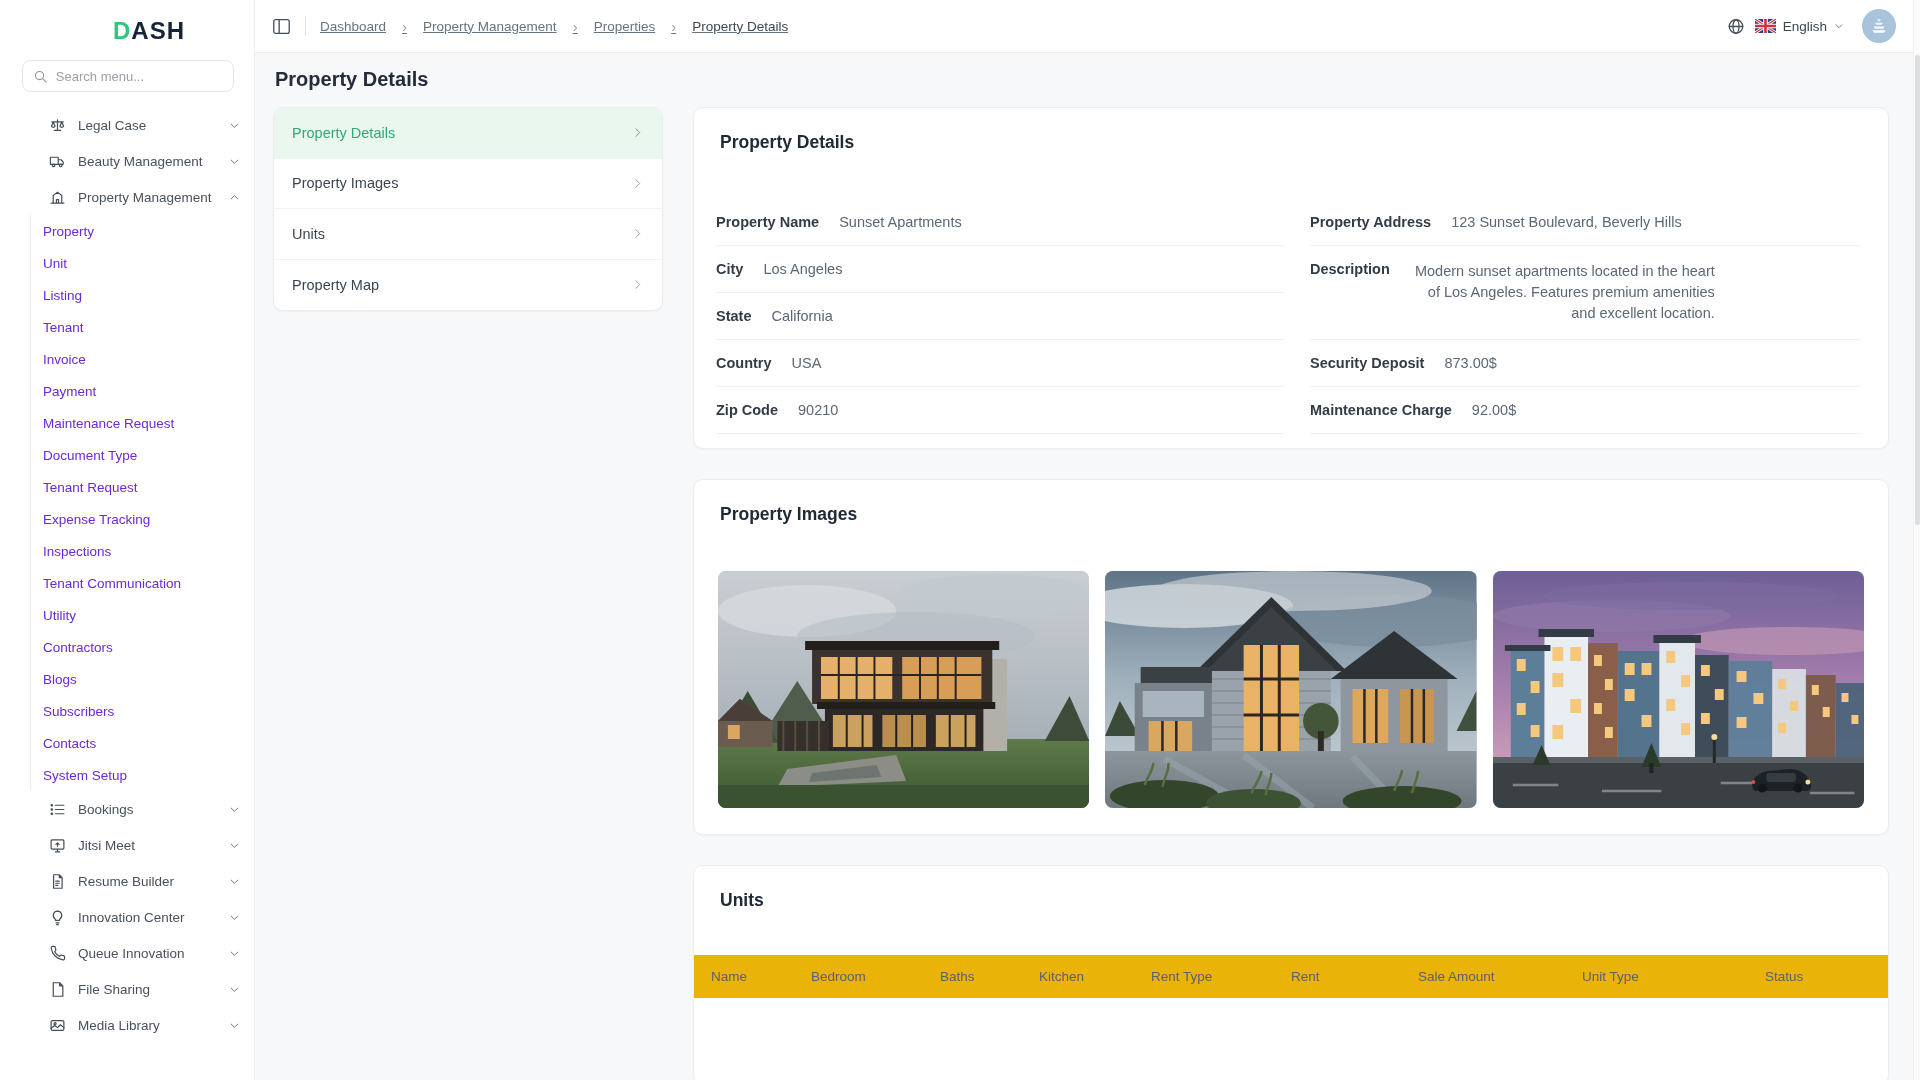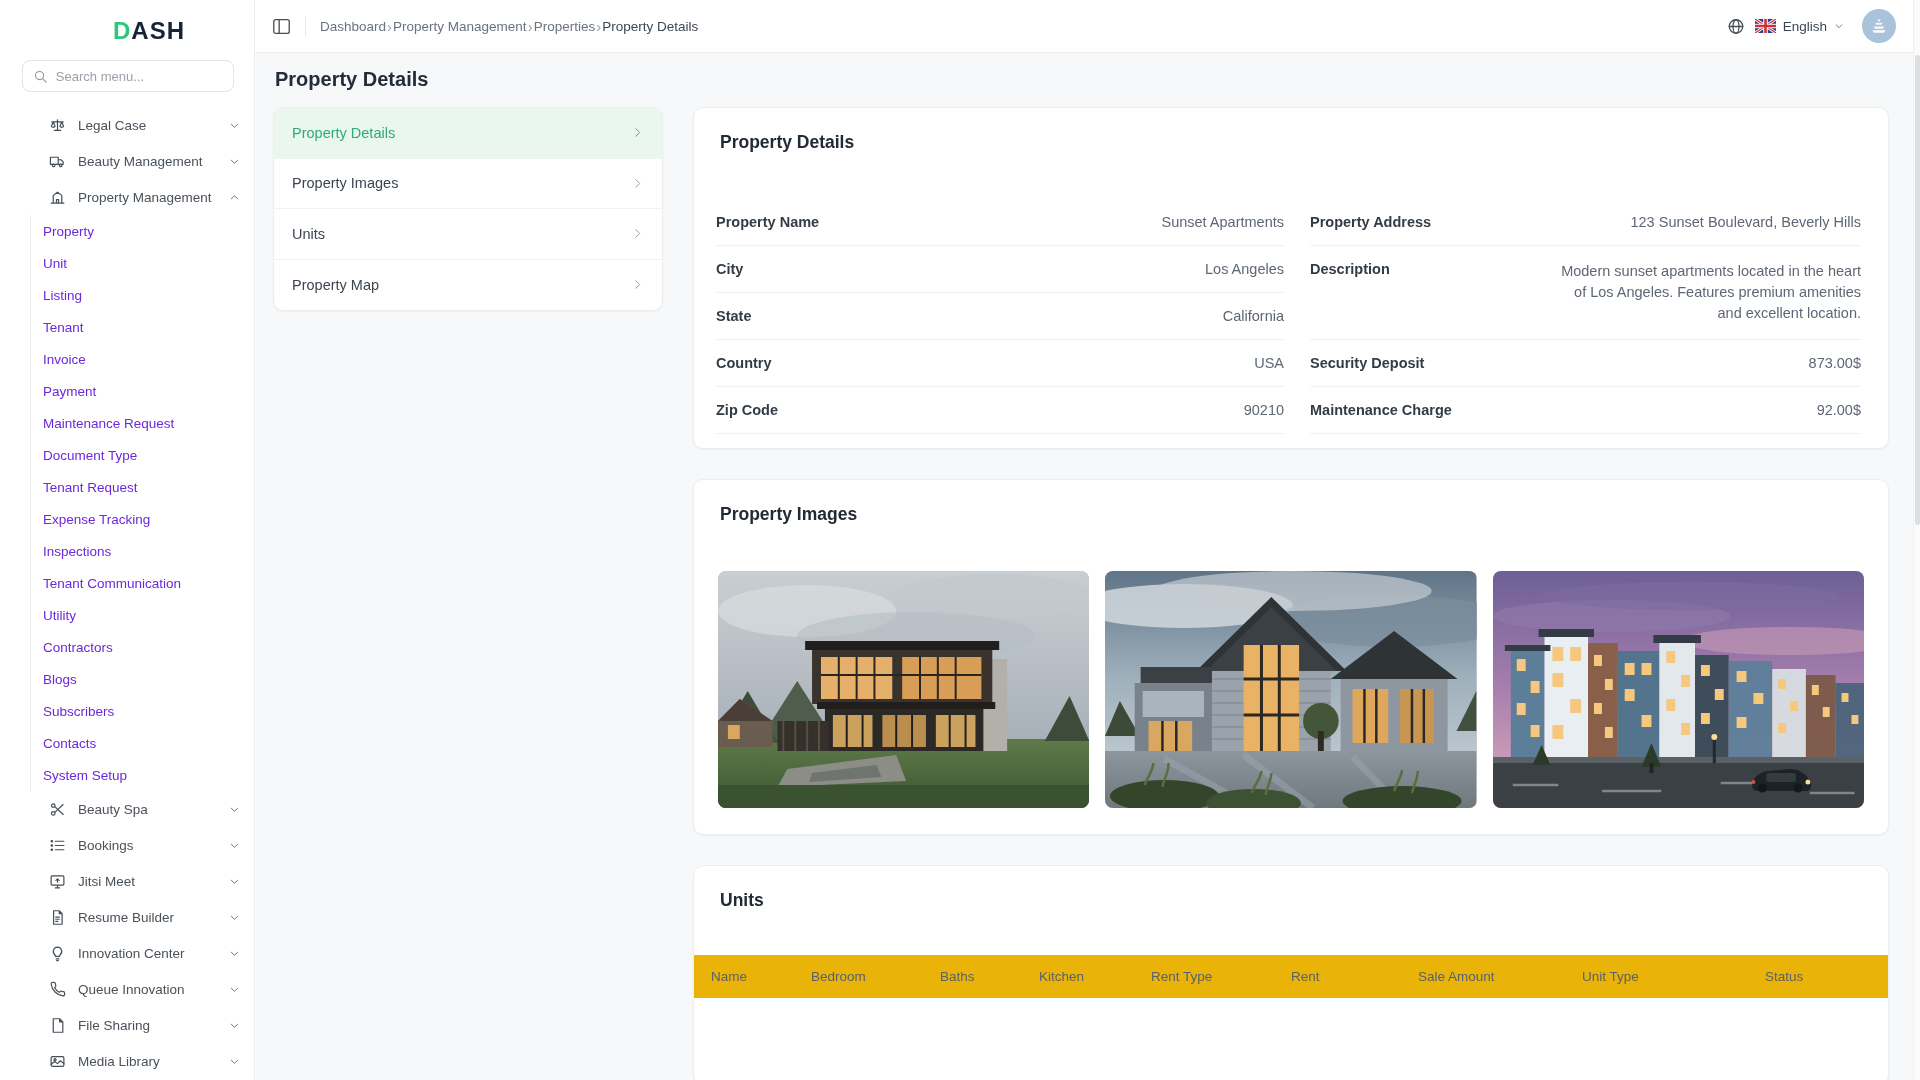--- a/index.html
+++ b/index.html
@@ -29,21 +29,21 @@
   .subnav { border-left:1px solid #ececec; margin-left:30px; }
   .subnav .sub-item { height:32px; display:flex; align-items:center;
     padding-left:12px; font-size:13.5px; color:#6d28d9; cursor:pointer; white-space:nowrap; }
 
   
   .topbar { position:fixed; left:255px; right:0; top:0; height:53px; background:#fff;
     border-bottom:1px solid #ededed; display:flex; align-items:center;
     padding:0 24px 0 13px; z-index:4; }
   .crumb-toggle { display:flex; align-items:center; padding:4px; cursor:pointer; }
   .crumb-divider { width:1px; height:20px; background:#e4e7ea; margin:0 14px 0 10px; }
-  .crumbs { display:flex; align-items:center; gap:1px; font-size:13.5px; color:#6a7280; }
+  .crumbs { display:flex; align-items:center; gap:16px; font-size:13.5px; color:#6a7280;text-decoration:underline; }
   .crumbs .sep { color:#9aa1a9; font-size:15px; line-height:1; }
   .crumbs .last { color:#3d4754; }
   .top-right { margin-left:auto; display:flex; align-items:center; gap:10px; }
   .lang { display:flex; align-items:center; gap:7px; font-size:13.5px; color:#3d4754;
     cursor:pointer; }
   .avatar { width:34px; height:34px; border-radius:50%; background:#a9c3da;
     display:flex; align-items:center; justify-content:center; margin-left:8px; cursor:pointer; }
 
   
   .main { position:absolute; left:255px; top:53px; right:0; bottom:0;
@@ -64,21 +64,21 @@
   .tab-row.active { background:#e9f7ef; color:#31a973; }
   .tab-row.active .chev { color:#31a973; }
 
   
   .cards { flex:1; display:flex; flex-direction:column; gap:30px; min-width:0; }
   .card-head { padding:24px 26px 0; font-size:17.5px; font-weight:700; color:#212a35; }
 
   
   .fields-grid { display:grid; grid-template-columns:1fr .97fr; column-gap:26px;
     padding:0 27px 14px 22px; margin-top:46px; }
-  .frow { display:flex; justify-content:space-between; gap:20px;
+  .frow { display:flex; justify-content:flex-start; gap:20px;
     padding:15px 0; border-bottom:1px solid #f0f1f3; align-items:flex-start; }
   .frow .flabel { font-size:14.5px; font-weight:700; color:#333c46; white-space:nowrap; }
   .frow .fval { font-size:14.5px; color:#5d6775; text-align:right; }
   .frow .fval.desc { max-width:305px; line-height:1.45; }
 
   
   .images-row { display:flex; gap:16px; padding:0 24px 26px; margin-top:46px; }
   .photo { flex:1; height:237px; border-radius:8px; overflow:hidden; background:#ccc; }
   .photo svg { width:100%; height:100%; display:block; }
 
@@ -175,35 +175,20 @@
       <div class="sub-item">Inspections</div>
       <div class="sub-item">Tenant Communication</div>
       <div class="sub-item">Utility</div>
       <div class="sub-item">Contractors</div>
       <div class="sub-item">Blogs</div>
       <div class="sub-item">Subscribers</div>
       <div class="sub-item">Contacts</div>
       <div class="sub-item">System Setup</div>
     </div>
 
-    <div class="nav-item">
-      <span class="icn">
-        <svg class="stroke" width="17" height="17" viewBox="0 0 24 24">
-            <circle cx="6" cy="6.5" r="2.5"></circle>
-            <circle cx="6" cy="17.5" r="2.5"></circle>
-            <path d="M8.2 8 20 19M8.2 16 20 5"></path>
-          </svg>
-      </span>
-      <span class="lbl">Beauty Spa</span>
-      <span class="chev">
-          <svg class="stroke" width="11" height="11" viewBox="0 0 24 24">
-            <path d="M5 9l7 7 7-7"></path>
-          </svg>
-        </span>
-    </div>
 
     <div class="nav-item">
       <span class="icn">
         <svg class="stroke" width="17" height="17" viewBox="0 0 24 24">
             <path d="M9 6h12M9 12h12M9 18h12"></path>
             <circle cx="4" cy="6" r="1" fill="#464e57"></circle>
             <circle cx="4" cy="12" r="1" fill="#464e57"></circle>
             <circle cx="4" cy="18" r="1" fill="#464e57"></circle>
           </svg>
       </span>

